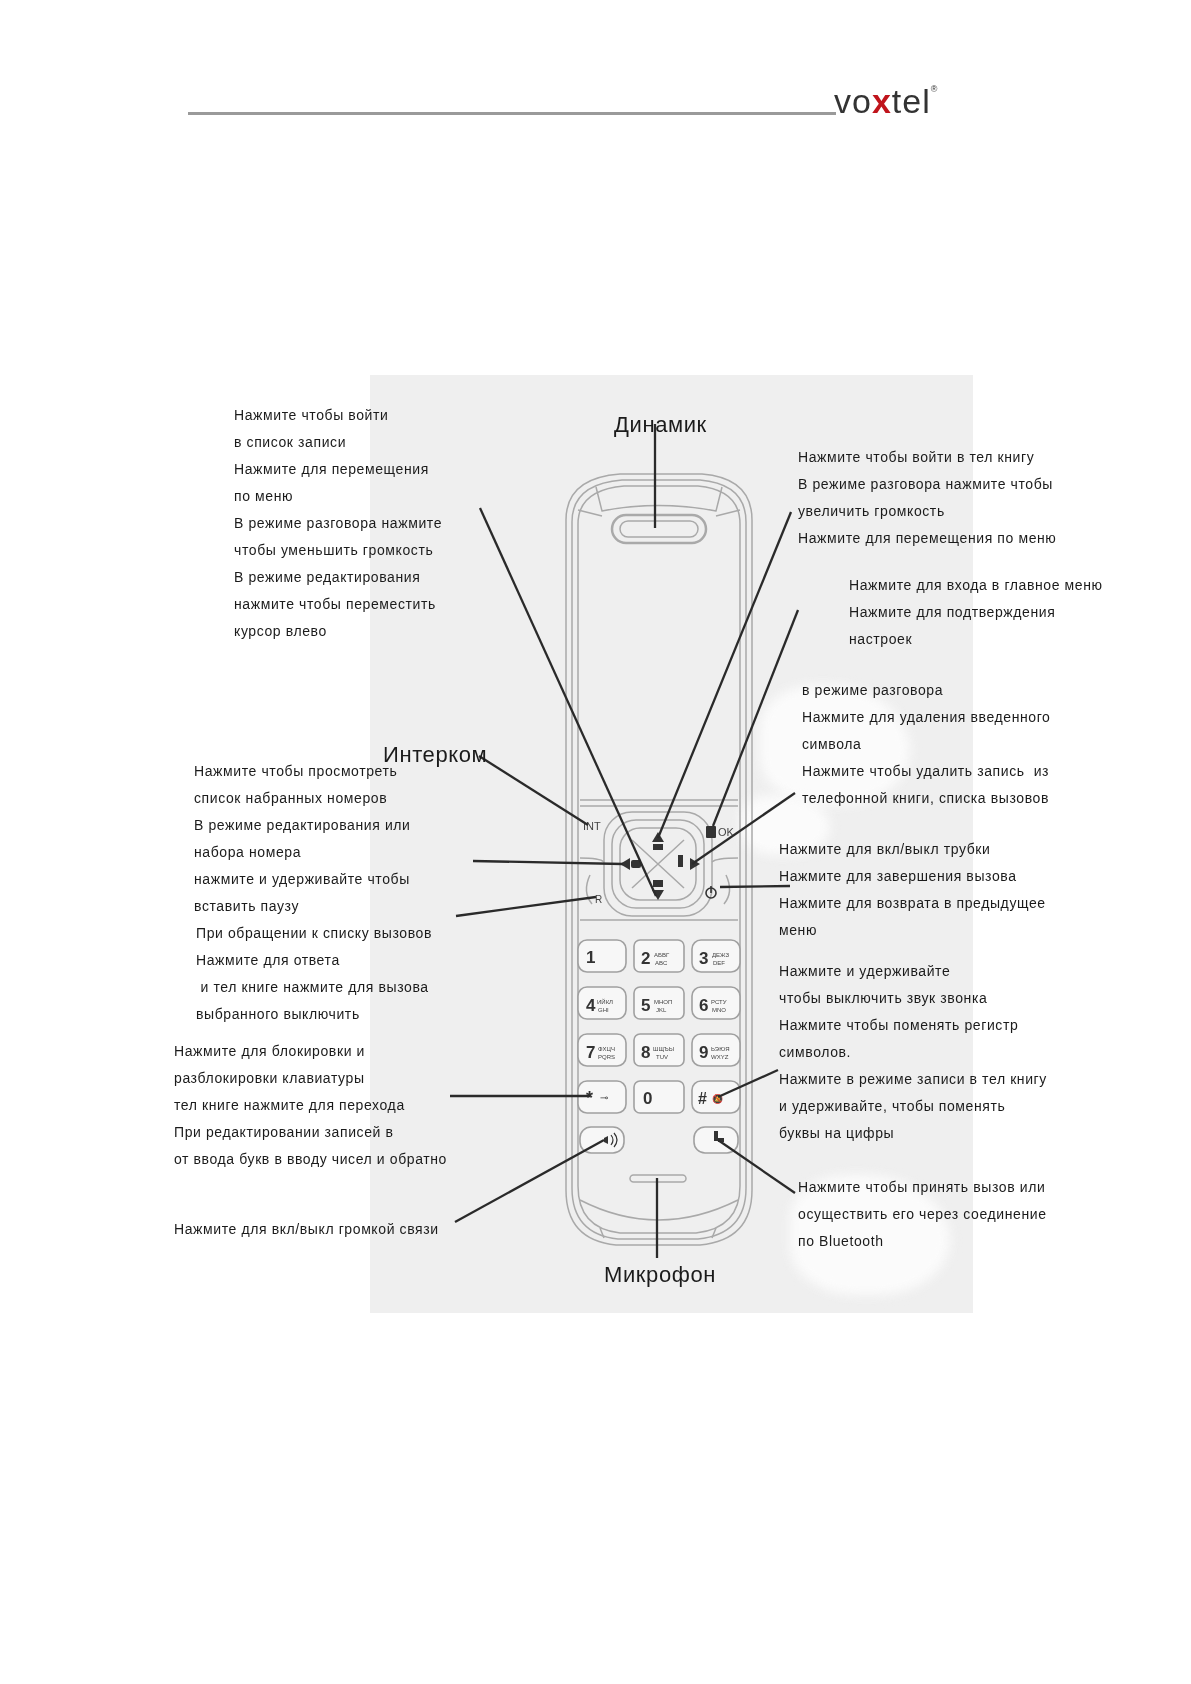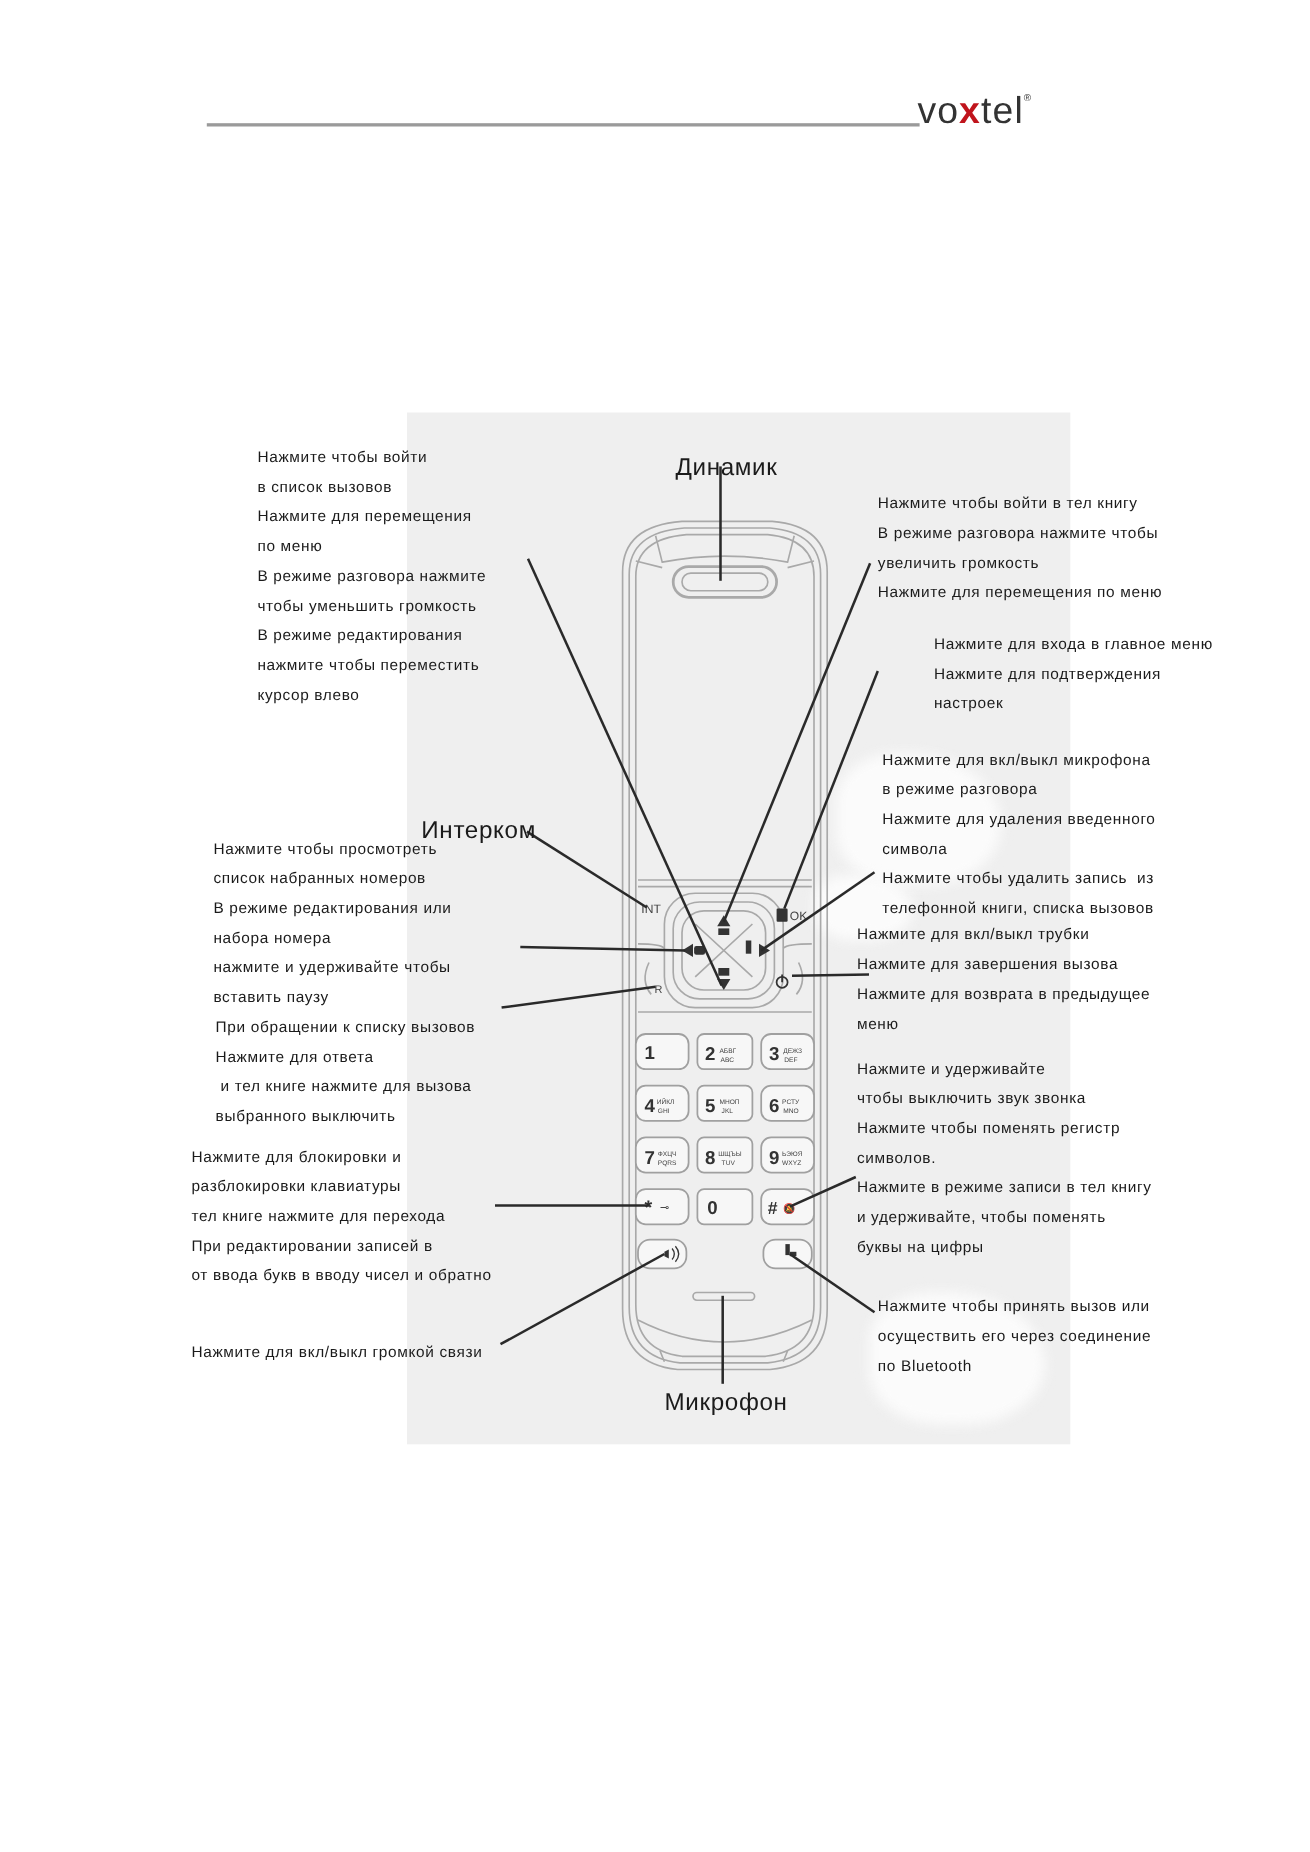--- a/index.html
+++ b/index.html
@@ -156,21 +156,21 @@
     <line x1="657" y1="1178" x2="657" y2="1258"></line>
   </g>
 </svg>
 
 <div class="label-center" style="left:614px; top:412px;">Динамик</div>
 <div class="label-center" style="left:604px; top:1262px;">Микрофон</div>
 <div class="label-center" style="left:383px; top:742px;">Интерком</div>
 
 <div class="anno" style="left:234px; top:402px;">
   <div>Нажмите чтобы войти</div>
-  <div>в список вызовов</div>
+  <div>в список записи</div>
   <div>Нажмите для перемещения</div>
   <div>по меню</div>
   <div>В режиме разговора нажмите</div>
   <div>чтобы уменьшить громкость</div>
   <div>В режиме редактирования</div>
   <div>нажмите чтобы переместить</div>
   <div>курсор влево</div>
 </div>
 
 <div class="anno" style="left:194px; top:758px;">
@@ -208,21 +208,20 @@
   <div>Нажмите для перемещения по меню</div>
 </div>
 
 <div class="anno" style="left:805px; top:572px;margin-left:44px;">
   <div>Нажмите для входа в главное меню</div>
   <div>Нажмите для подтверждения</div>
   <div>настроек</div>
 </div>
 
 <div class="anno" style="left:802px; top:677px;">
-  <div>Нажмите для вкл/выкл микрофона</div>
   <div>в режиме разговора</div>
   <div>Нажмите для удаления введенного</div>
   <div>символа</div>
   <div style="white-space:pre;">Нажмите чтобы удалить запись  из</div>
   <div>телефонной книги, списка вызовов</div>
 </div>
 
 <div class="anno" style="left:779px; top:836px;">
   <div>Нажмите для вкл/выкл трубки</div>
   <div>Нажмите для завершения вызова</div>

